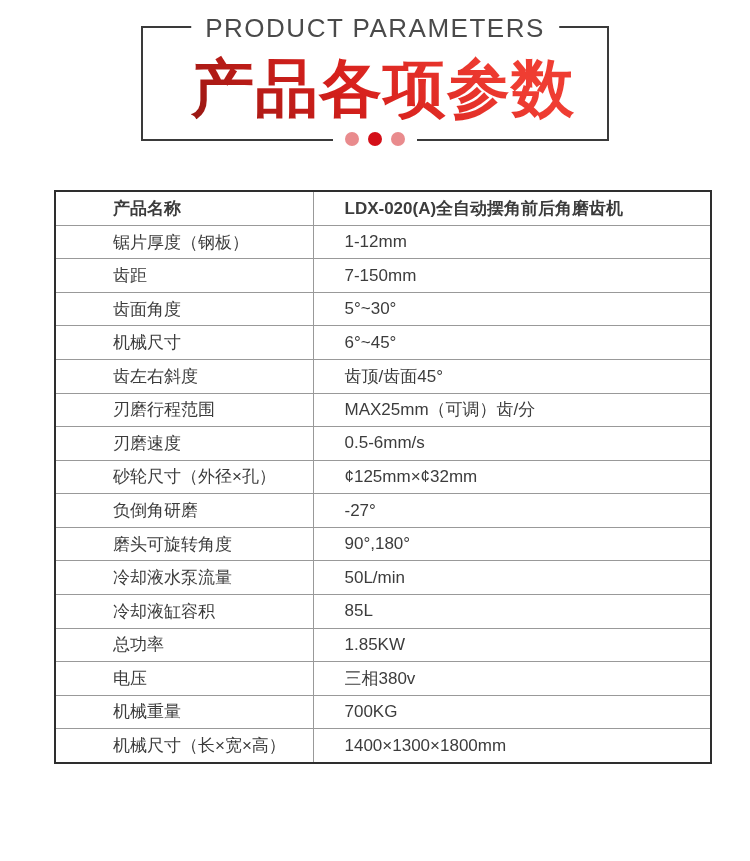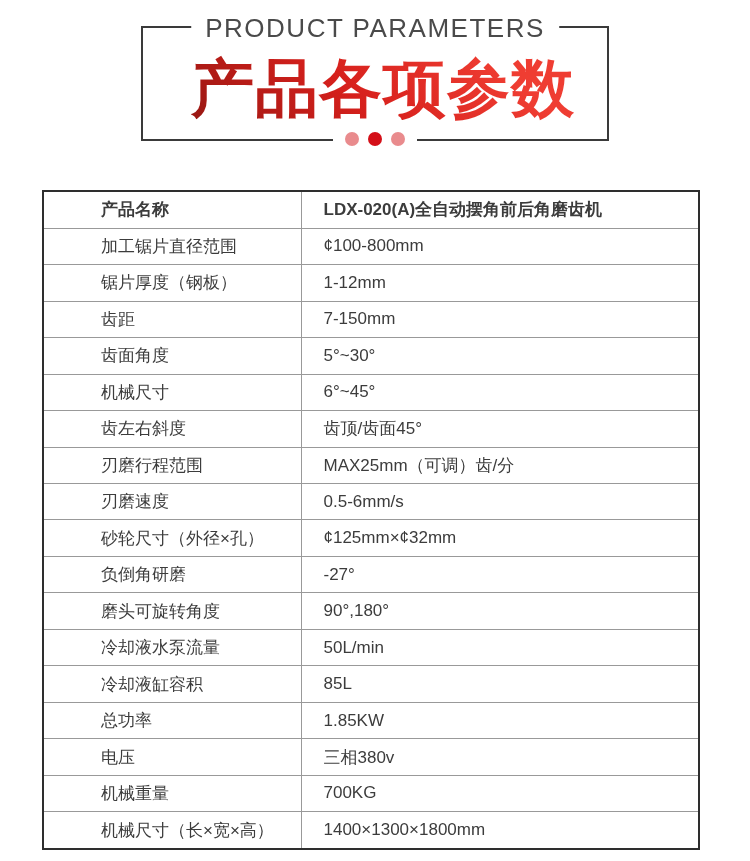--- a/index.html
+++ b/index.html
@@ -73,41 +73,41 @@
   }
   .dot{
     display:inline-block;
     width:14px;height:14px;
     border-radius:50%;
   }
 
   
   table.spec{
     position:absolute;
-    left:42px;top:190px;
-    width:658px;height:660px;
+    left:54px;top:190px;
+    width:658px;height:574px;
     border-collapse:collapse;
     table-layout:fixed;
     border:2px solid var(--outer);
   }
   table.spec td{
     border:1px solid var(--grid);
     font-size:17px;
     color:var(--text);
     vertical-align:middle;
     white-space:nowrap;
     overflow:hidden;
     padding:0;
   }
   table.spec td.label{
     width:258px;
     padding-left:57px;
   }
   table.spec td.value{
-    padding-left:22px;
+    padding-left:31px;
   }
   table.spec tr.head td{
     font-weight:bold;
   }
 </style>
 </head>
 <body>
 
 <div class="title-box">
   <div class="eyebrow">PRODUCT PARAMETERS</div>
@@ -117,24 +117,20 @@
     <span class="dot" style="background: rgb(212, 15, 24);"></span>
     <span class="dot" style="background: rgb(233, 139, 141);"></span>
   </div>
 </div>
 
 <table class="spec">
   <tbody>
       <tr class="head">
         <td class="label">产品名称</td>
         <td class="value">LDX-020(A)全自动摆角前后角磨齿机</td>
-      </tr>
-      <tr>
-        <td class="label">加工锯片直径范围</td>
-        <td class="value">¢100-800mm</td>
       </tr>
       <tr>
         <td class="label">锯片厚度（钢板）</td>
         <td class="value">1-12mm</td>
       </tr>
       <tr>
         <td class="label">齿距</td>
         <td class="value">7-150mm</td>
       </tr>
       <tr>

